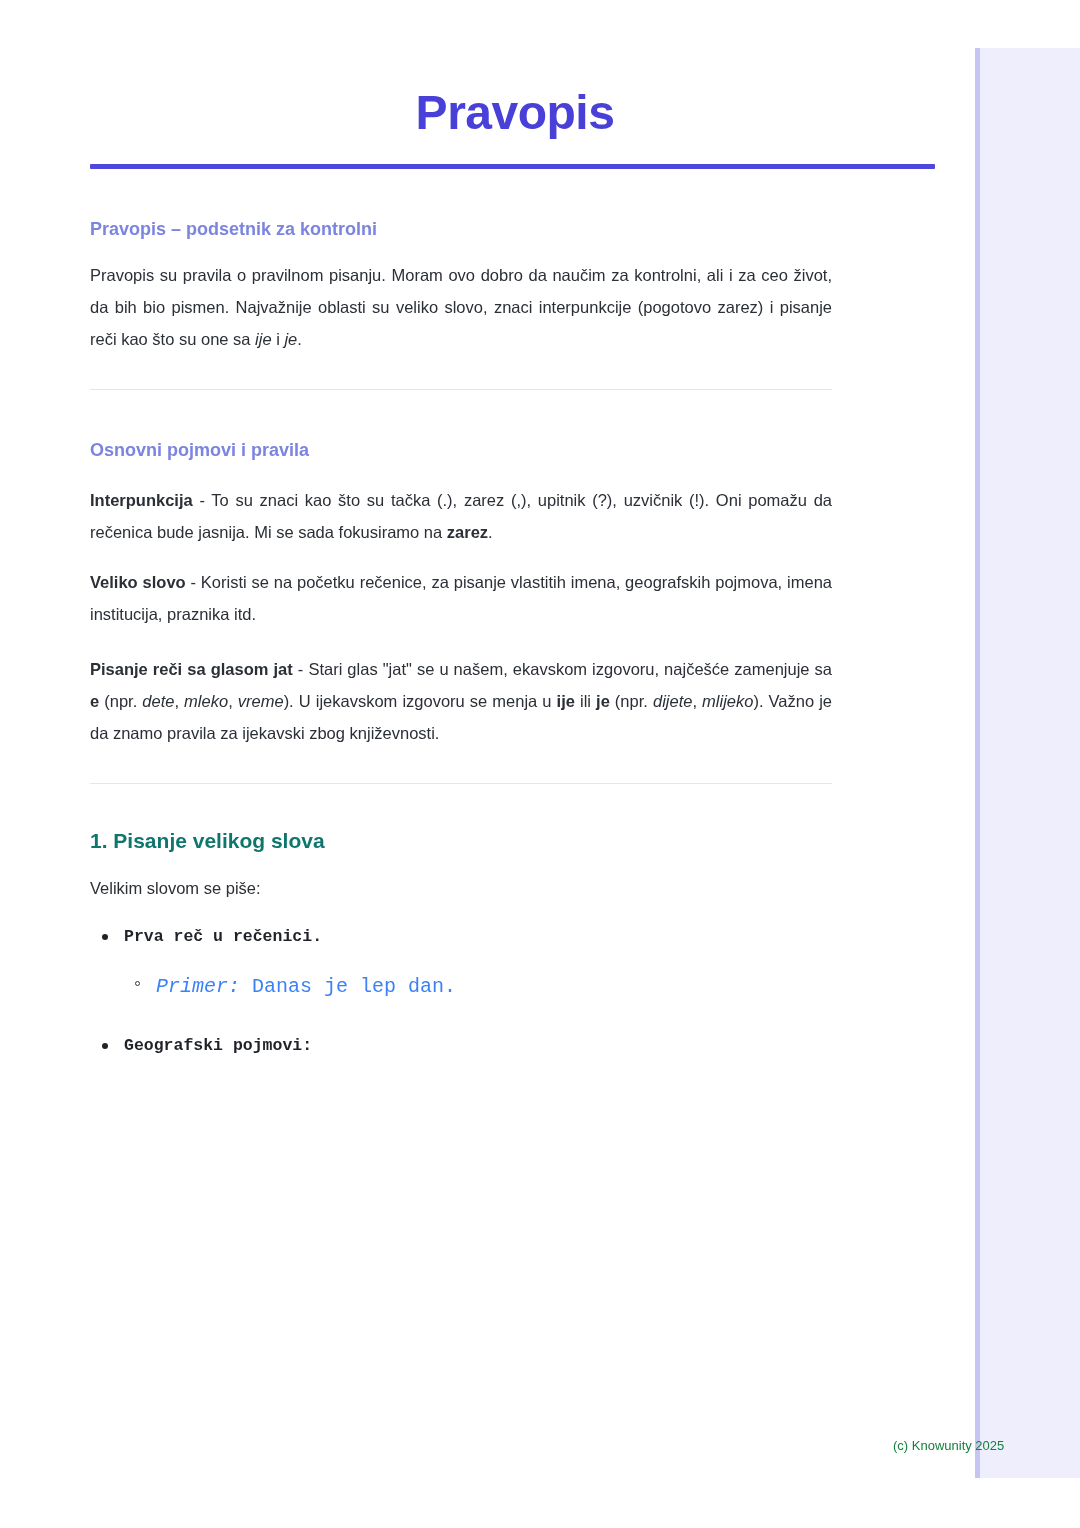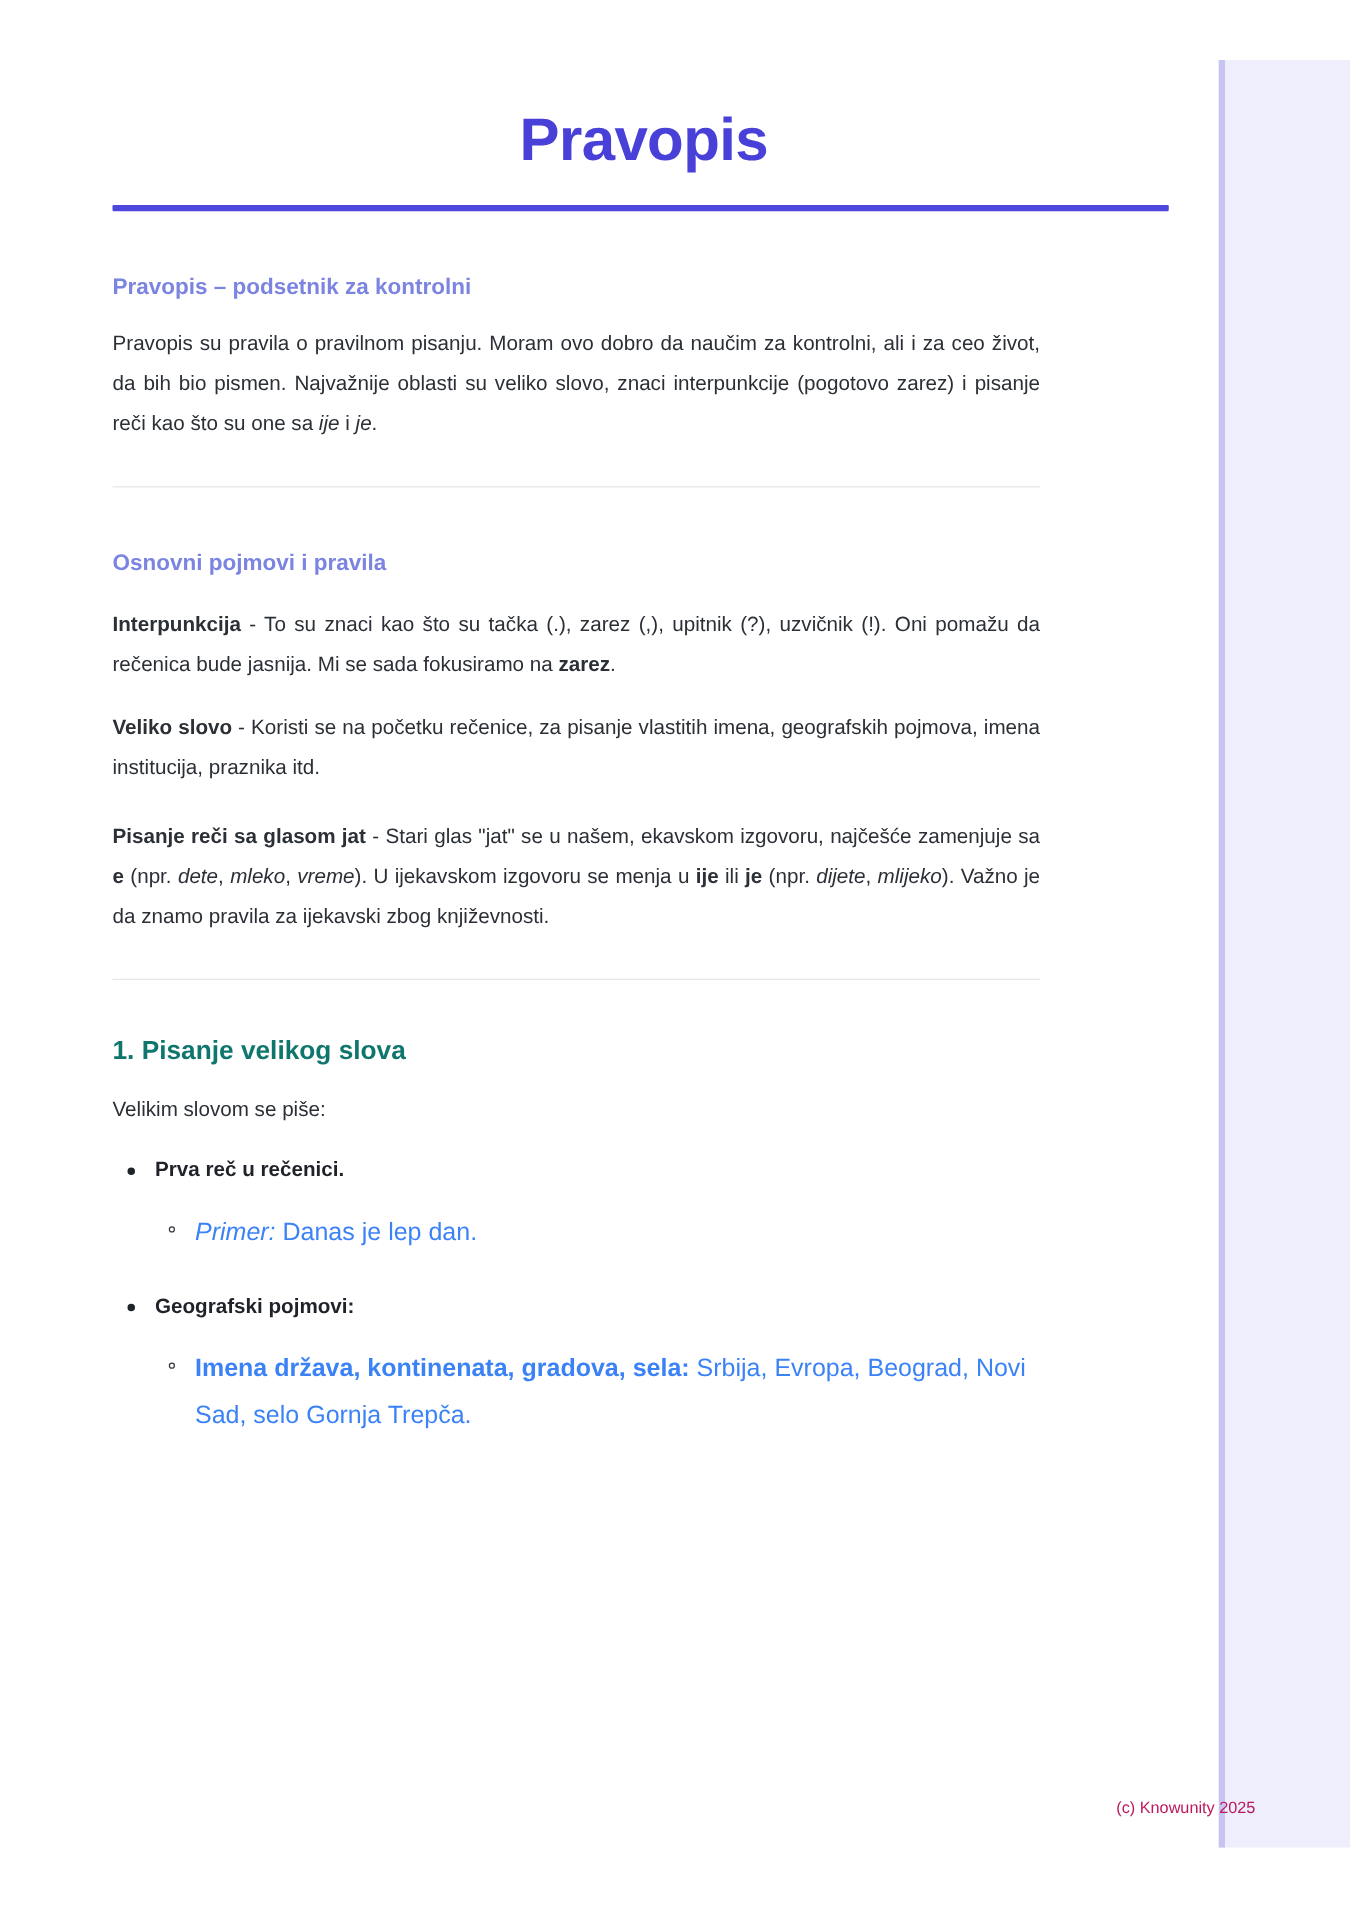--- a/index.html
+++ b/index.html
@@ -101,20 +101,21 @@
     width: 742px;
     height: 1px;
     background: #e6e6e8;
   }
 
   ul.bullets {
     list-style: none;
     margin: 16px 0 0 0;
     padding: 0;
     width: 760px;
+    font-family: Liberation Mono, monospace;
   }
   ul.bullets > li.bullet-item {
     position: relative;
     padding-left: 34px;
     margin-top: 25px;
     font-size: 16.5px;
     line-height: 1.9;
     font-weight: 700;
     color: #1f2228;
   }
@@ -163,21 +164,21 @@
   }
 
   .em-italic { font-style: italic; }
   .em-bold { font-weight: 700; }
 
   .watermark {
     position: absolute;
     left: 893px;
     top: 1438px;
     font-size: 13px;
-    color: #be185d;
+    color: #15803d;
     white-space: nowrap;
     z-index: 3;
   }
 </style>
 </head>
 <body>
 
 <div class="side-panel"></div>
 
 <div class="page">
@@ -212,23 +213,20 @@
       <li class="bullet-item">
         <span>Prva reč u rečenici.</span>
         <ul class="subbullets">
           <li class="subbullet-item"><span class="em-italic">Primer:</span><span> Danas je lep dan.</span></li>
         </ul>
       </li>
 
 
       <li class="bullet-item">
         <span>Geografski pojmovi:</span>
-        <ul class="subbullets">
-          <li class="subbullet-item"><span class="em-bold">Imena država, kontinenata, gradova, sela:</span><span> Srbija, Evropa, Beograd, Novi Sad, selo Gornja Trepča.</span></li>
-        </ul>
       </li>
 
     </ul>
 
   </div>
 </div>
 
 <div class="watermark">(c) Knowunity 2025</div>
 
 </body></html>

